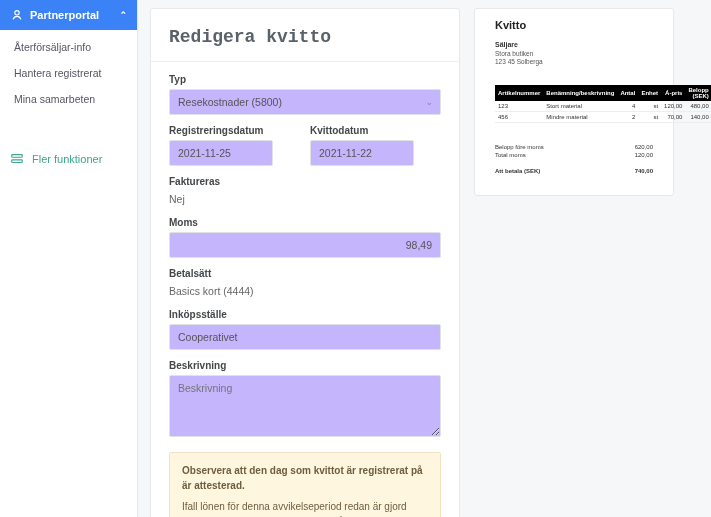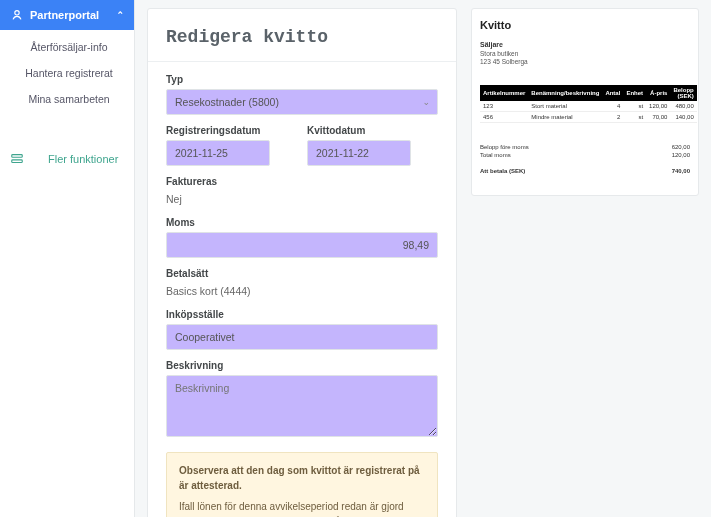--- a/index.html
+++ b/index.html
@@ -3,43 +3,43 @@
 <meta charset="utf-8">
 <style>
 * { margin: 0; padding: 0; box-sizing: border-box; }
 body { font-family: -apple-system, BlinkMacSystemFont, "Segoe UI", Arial, sans-serif; background: #f5f7f8; font-size: 12px; color: #333; }
 .layout { display: flex; min-height: 100vh; }
 .sidebar { width: 138px; background: #fff; border-right: 1px solid #e5e8ea; }
 .sidebar-header { background: #3b82f6; color: #fff; padding: 8px 10px; display: flex; align-items: center; justify-content: space-between; font-size: 11px; font-weight: 600; }
 .sidebar-header .icon { width: 14px; height: 14px; display: inline-flex; align-items: center; justify-content: center; margin-right: 6px; }
 .sidebar-header .left { display: flex; align-items: center; }
 .sidebar-items { padding: 4px 0; }
-.sidebar-item { padding: 7px 10px 7px 14px; font-size: 10.5px; color: #556; cursor: pointer; text-align: center; }
-.sidebar-section { margin-top: 28px; padding: 8px 10px; display: flex; align-items: center; gap: 24px; color: #3fa58e; font-size: 11px; cursor: pointer; }
+.sidebar-item { padding: 7px 10px 7px 14px; font-size: 10.5px; color: #556; cursor: pointer; }
+.sidebar-section { margin-top: 28px; padding: 8px 10px; display: flex; align-items: center; gap: 8px; color: #3fa58e; font-size: 11px; cursor: pointer; }
 .sidebar-section .fn-icon { width: 14px; height: 14px; }
 .main { flex: 1; padding: 8px 12px; display: flex; gap: 14px; align-items: flex-start; }
 .card { background: #fff; border: 1px solid #e6e9eb; border-radius: 3px; }
 .form-card { width: 310px; padding: 18px 18px 14px; }
 .form-title { font-size: 18px; font-weight: 600; color: #5a6269; margin-bottom: 14px; font-family: Liberation Mono, monospace; }
 .divider { border-top: 1px solid #eceff1; margin: 0 -18px 12px; }
 .row { display: flex; gap: 10px; margin-bottom: 10px; }
 .col { flex: 1; min-width: 0; }
 .label { font-size: 10px; font-weight: 600; color: #434749; margin-bottom: 4px; display: block; }
 .select, .input, .textarea { width: 100%; border: 1px solid #dfe3e6; border-radius: 2px; padding: 6px 8px; font-size: 10.5px; color: #555; background: #c4b5fd; font-family: inherit; }
 .select { appearance: none; background-image: none; }
 .select-wrap { position: relative; }
 .select-wrap .chev { position: absolute; right: 8px; top: 50%; transform: translateY(-50%); font-size: 9px; color: #888; pointer-events: none; }
 .input-sm { width: 104px; }
 .input-right { text-align: right; }
 .static-val { font-size: 10.5px; color: #666; padding: 2px 0; }
 .textarea { min-height: 62px; resize: vertical; }
 .note-box { background: #fff6e0; border: 1px solid #f0e4c0; border-radius: 2px; padding: 10px 12px; margin-top: 12px; font-size: 10px; line-height: 1.5; color: #6e5d3e; }
 .note-box .strong { font-weight: 700; display: block; margin-bottom: 6px; }
 
-.receipt-card { width: 228px; padding: 10px 8px 20px; font-size: 7px; }
+.receipt-card { width: 200px; padding: 10px 20px 20px; font-size: 7px; }
 .receipt-title { font-size: 11px; font-weight: 700; color: #222; margin-bottom: 10px; }
 .receipt-seller-h { font-size: 7px; font-weight: 700; margin-bottom: 2px; }
 .receipt-seller-line { font-size: 6.5px; color: #555; line-height: 1.3; }
 .receipt-table { width: 100%; border-collapse: collapse; margin-top: 18px; font-size: 6px; }
 .receipt-table thead th { background: #000; color: #fff; font-weight: 700; padding: 2px 3px; text-align: left; }
 .receipt-table thead th.r { text-align: right; }
 .receipt-table tbody td { padding: 2px 3px; color: #333; border-bottom: 1px solid #eee; }
 .receipt-table tbody td.r { text-align: right; }
 .receipt-totals { margin-top: 20px; font-size: 6px; }
 .receipt-totals .line { display: flex; justify-content: space-between; padding: 1px 0; }

